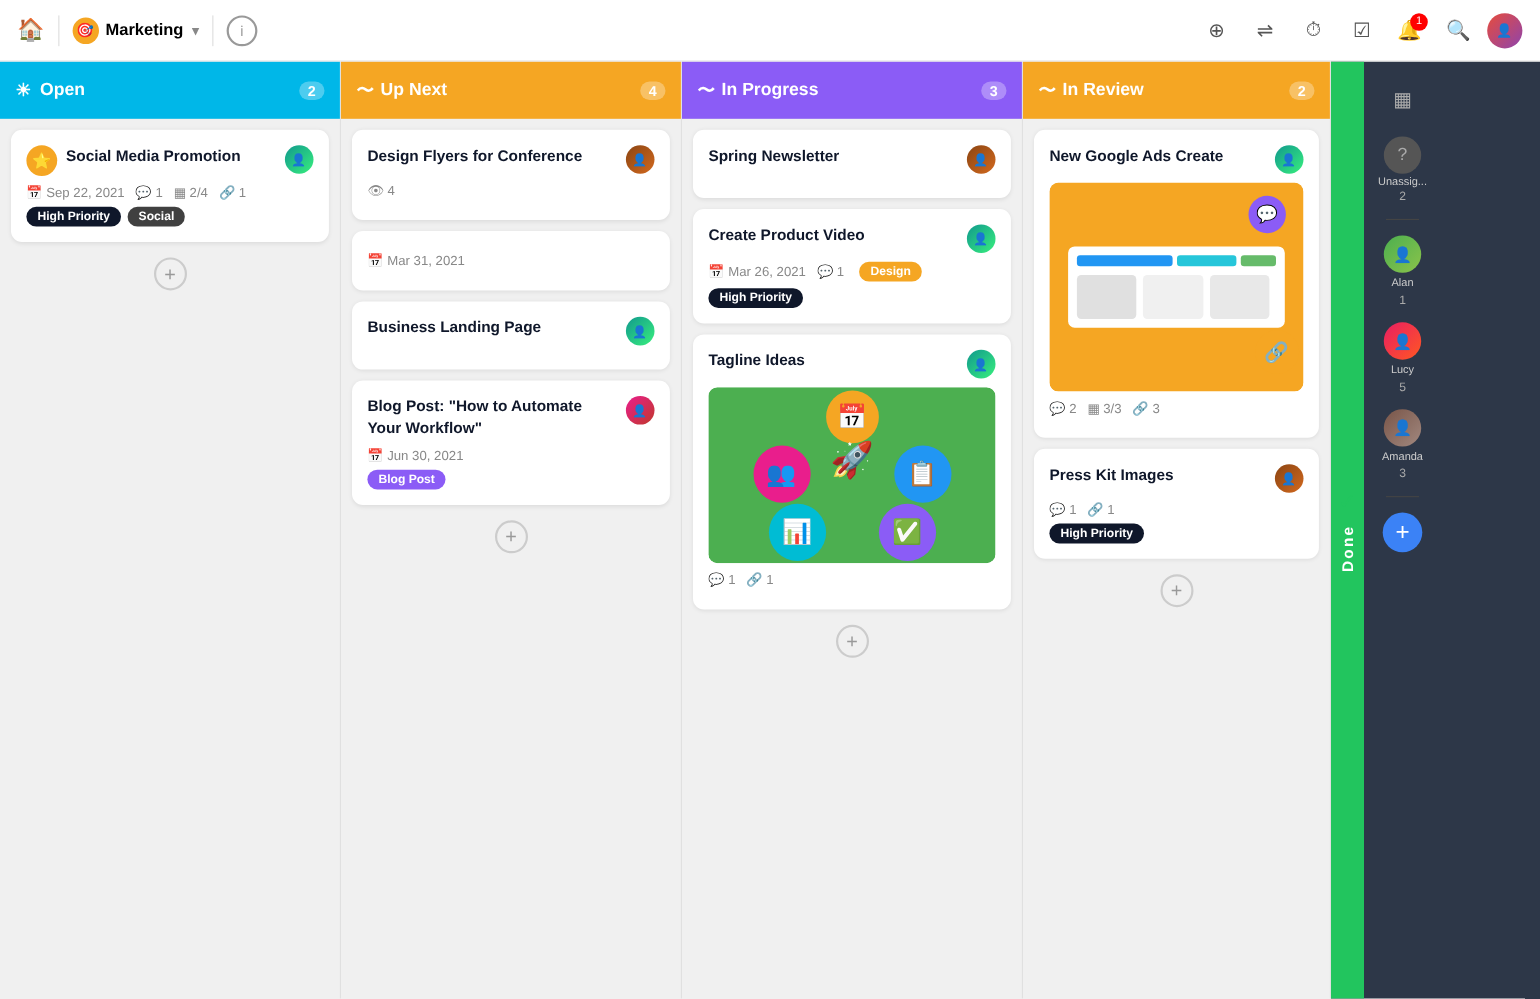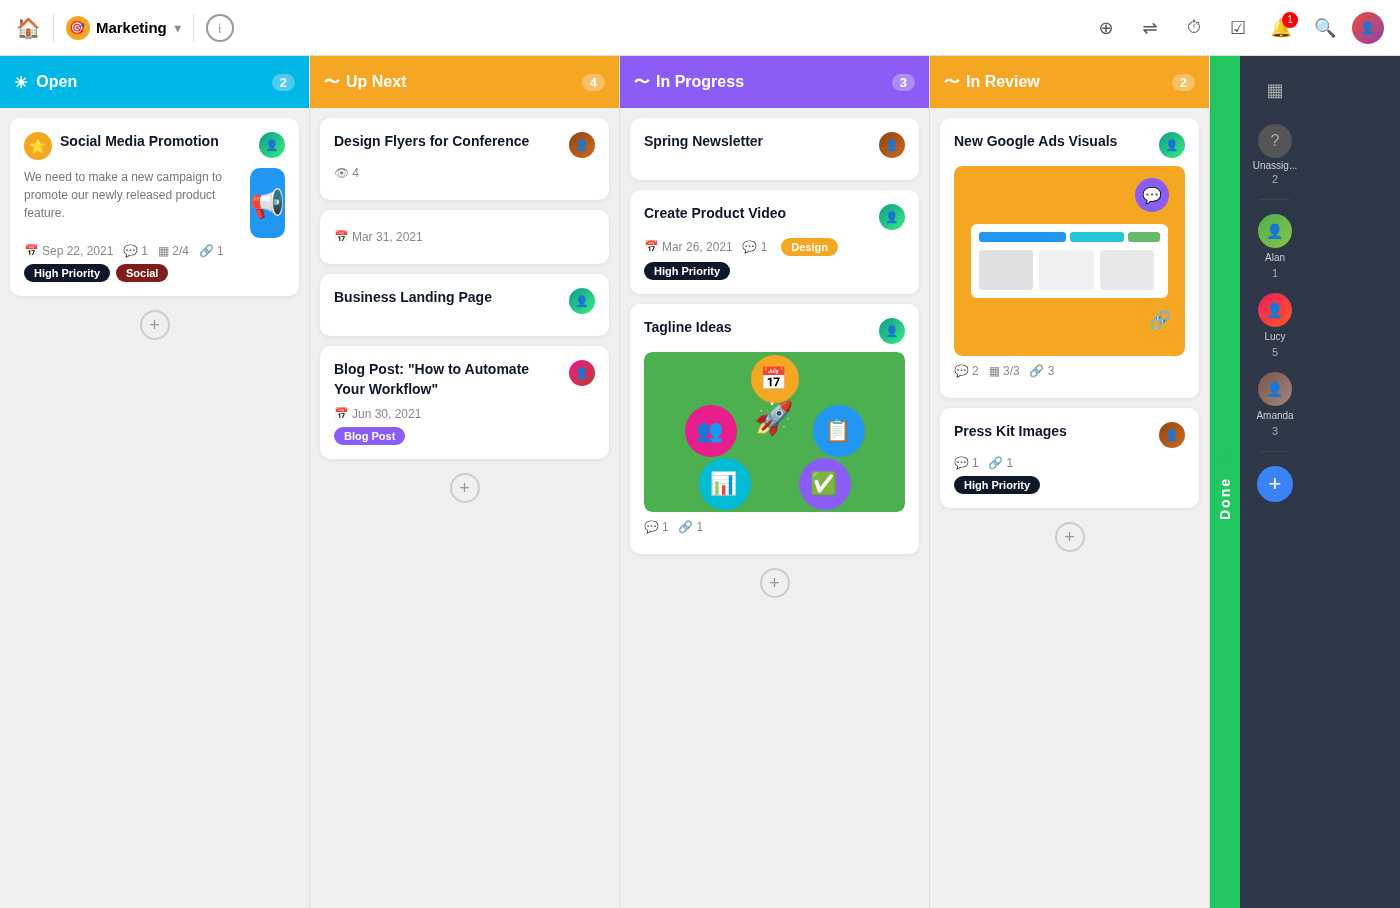--- a/index.html
+++ b/index.html
@@ -69,21 +69,21 @@
 
     .card-desc { font-size: 12px; color: #777; line-height: 1.5; margin-bottom: 8px; }
     .card-image { width: 100%; border-radius: 8px; overflow: hidden; margin: 8px 0; }
     .card-meta { display: flex; align-items: center; gap: 10px; margin: 6px 0; font-size: 12px; color: #888; }
     .card-meta-item { display: flex; align-items: center; gap: 3px; }
     .card-tags { display: flex; flex-wrap: wrap; gap: 6px; margin-top: 6px; }
     .tag {
       padding: 3px 10px; border-radius: 20px; font-size: 11px; font-weight: 600;
     }
     .tag-high { background: #0f172a; color: white; }
-    .tag-social { background: #7f1d1d; color: white; }
+    .tag-social { background: #404040; color: white; }
     .tag-design { background: #f5a623; color: white; }
     .tag-blogpost { background: #8b5cf6; color: white; }
 
     .add-card-btn {
       display: flex; align-items: center; justify-content: center;
       width: 30px; height: 30px; border-radius: 50%; border: 2px solid #ccc;
       background: none; cursor: pointer; color: #999; font-size: 18px; margin: 4px auto;
       flex-shrink: 0;
     }
 
@@ -213,26 +213,20 @@
     <div class="column-cards">
 
       <div class="card">
         <div class="card-header">
           <div style="display:flex;align-items:flex-start;gap:8px;">
             <div style="width:28px;height:28px;border-radius:50%;background:#f5a623;display:flex;align-items:center;justify-content:center;font-size:14px;flex-shrink:0;">⭐</div>
             <span class="card-title">Social Media Promotion</span>
           </div>
           <div class="card-avatar avatar-teal" style="display:flex;align-items:center;justify-content:center;color:white;font-size:11px;">👤</div>
         </div>
-        <div style="display:flex;gap:8px;">
-          <div>
-            <p class="card-desc">We need to make a new campaign to promote our newly released product feature.</p>
-          </div>
-          <div class="social-media-img">📢</div>
-        </div>
         <div class="card-meta">
           <span class="card-meta-item">📅 <span>Sep 22, 2021</span></span>
           <span class="card-meta-item">💬 <span>1</span></span>
           <span class="card-meta-item">▦ <span>2/4</span></span>
           <span class="card-meta-item">🔗 <span>1</span></span>
         </div>
         <div class="card-tags">
           <span class="tag tag-high">High Priority</span>
           <span class="tag tag-social">Social</span>
         </div>
@@ -358,21 +352,21 @@
   <div class="column" style="max-width:280px;min-width:280px;">
     <div class="column-header col-inreview">
       <span class="col-wave">〜</span>
       <span class="col-title">In Review</span>
       <span class="col-count">2</span>
     </div>
     <div class="column-cards">
 
       <div class="card">
         <div class="card-header">
-          <span class="card-title">New Google Ads Visuals</span>
+          <span class="card-title">New Google Ads Create</span>
           <div class="card-avatar avatar-teal" style="display:flex;align-items:center;justify-content:center;color:white;font-size:11px;">👤</div>
         </div>
         <div class="card-image">
           <div class="google-ads-img">
             <div class="ads-mockup">
               <div class="ads-mockup-row">
                 <div class="ads-bar ads-bar-blue" style="width:55%;"></div>
                 <div class="ads-bar ads-bar-teal" style="width:35%;"></div>
                 <div class="ads-bar ads-bar-green" style="width:20%;"></div>
               </div>

